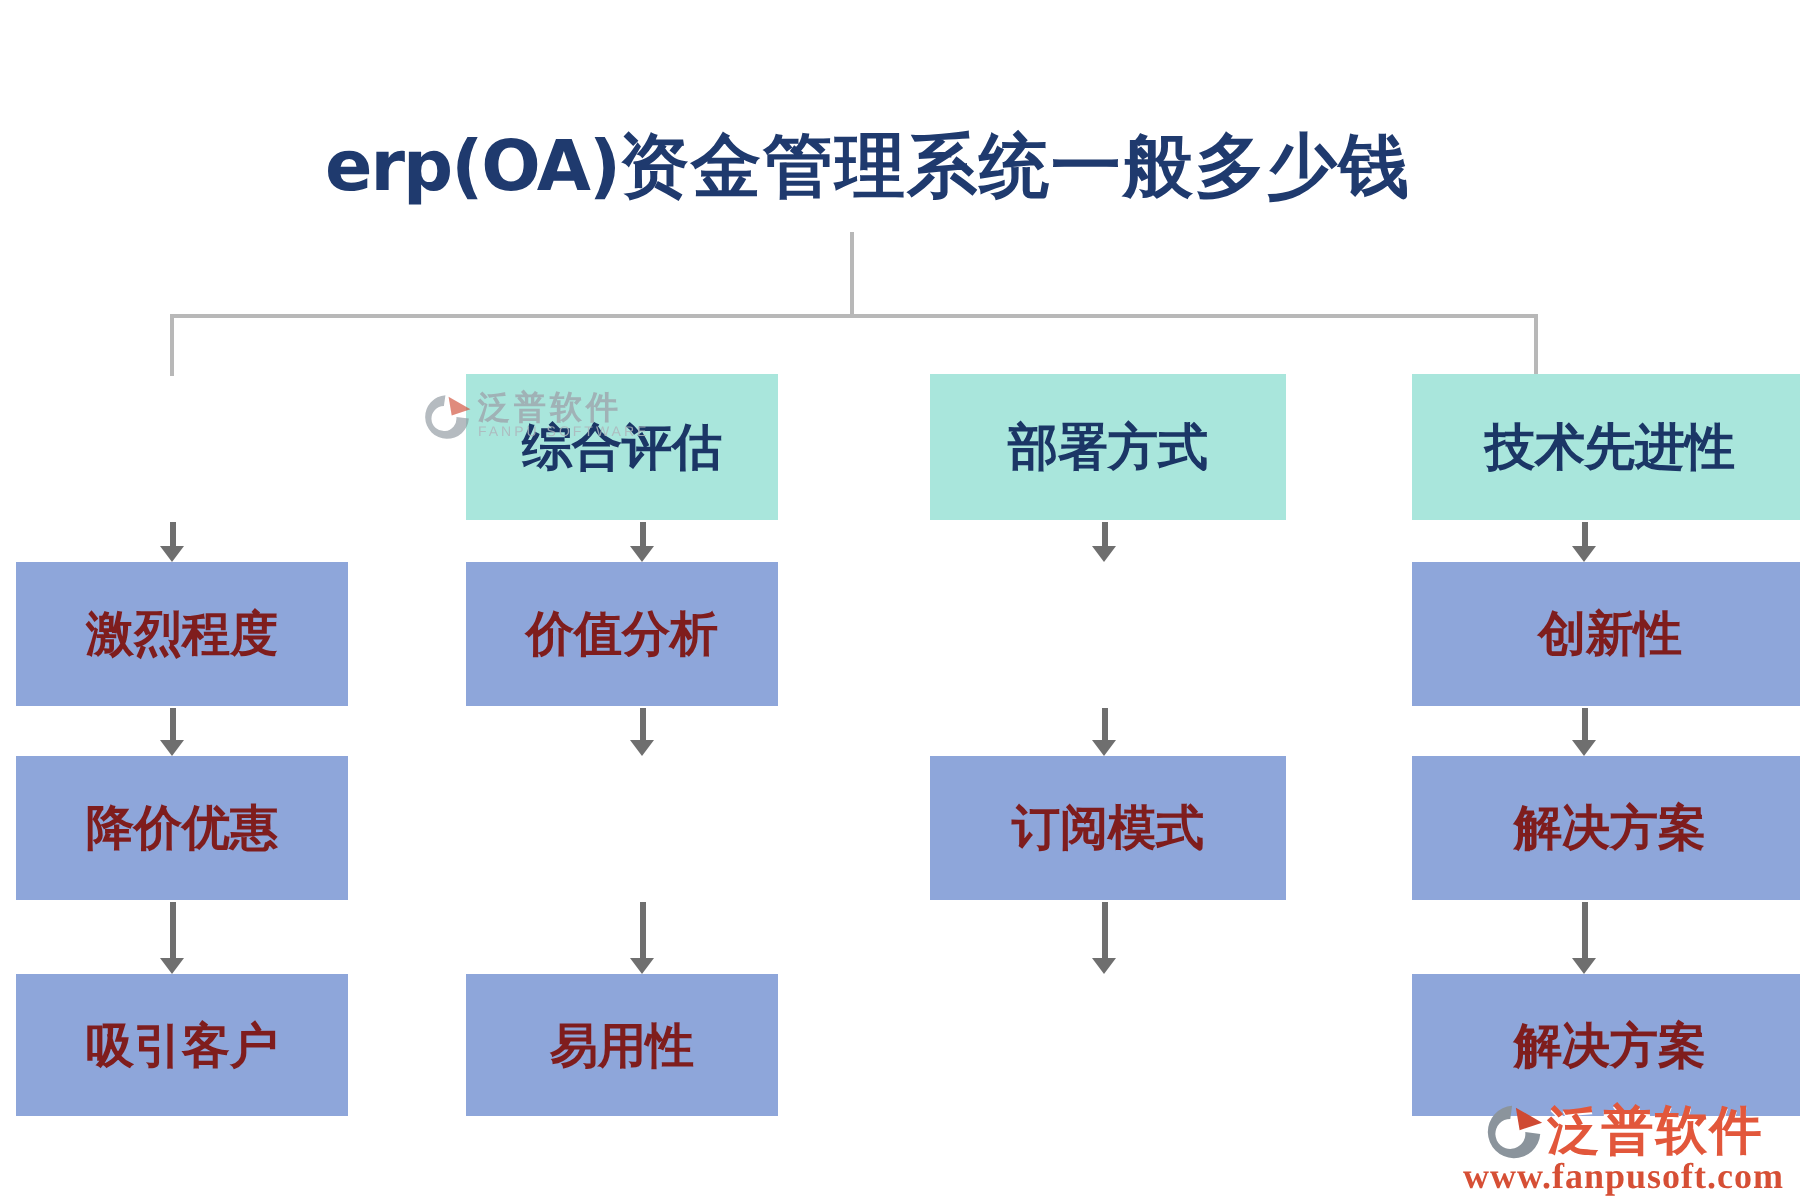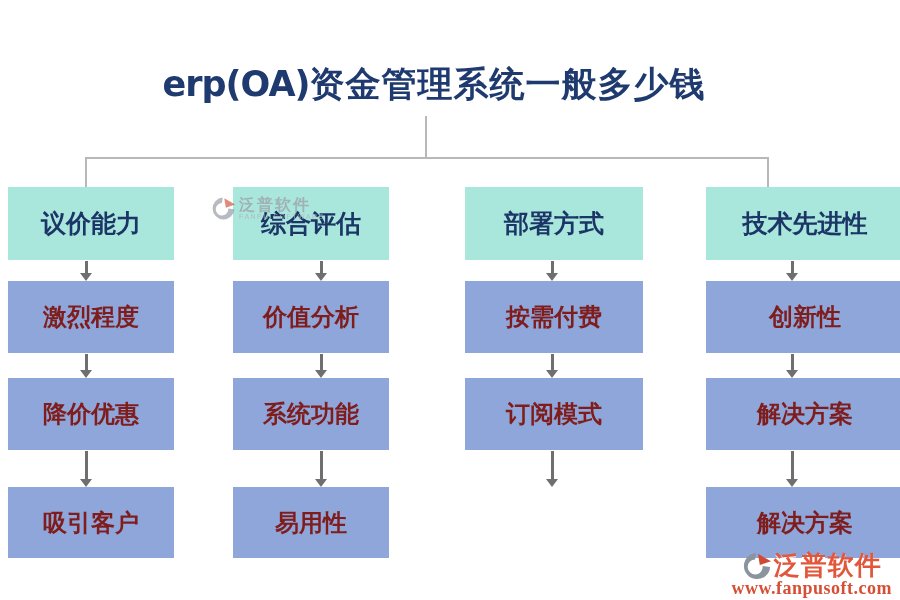--- a/index.html
+++ b/index.html
@@ -76,23 +76,20 @@
 
 <div class="canvas">
 
   <h1 class="title"><span class="title-en">erp(OA)</span><span class="title-zh">资金管理系统一般多少钱</span></h1>
 
   <div class="cline root-v"></div>
   <div class="cline root-h"></div>
   <div class="cline drop-l"></div>
   <div class="cline drop-r"></div>
 
-  <div class="box header c1 rh">
-      <span>议价能力</span>
-    </div>
   <div class="arrow ax1 a1">
       <div class="shaft"></div>
       <div class="head"></div>
     </div>
   <div class="box item c1 r1">
       <span>激烈程度</span>
     </div>
   <div class="arrow ax1 a2">
       <div class="shaft"></div>
       <div class="head"></div>
@@ -115,40 +112,34 @@
       <div class="shaft"></div>
       <div class="head"></div>
     </div>
   <div class="box item c2 r1">
       <span>价值分析</span>
     </div>
   <div class="arrow ax2 a2">
       <div class="shaft"></div>
       <div class="head"></div>
     </div>
-  <div class="box item c2 r2">
-      <span>系统功能</span>
-    </div>
   <div class="arrow ax2 a3">
       <div class="shaft"></div>
       <div class="head"></div>
     </div>
   <div class="box header c3 rh">
       <span>部署方式</span>
     </div>
 
   <div class="box item c2 r3">
       <span>易用性</span>
     </div>
   <div class="arrow ax3 a1">
       <div class="shaft"></div>
       <div class="head"></div>
-    </div>
-  <div class="box item c3 r1">
-      <span>按需付费</span>
     </div>
   <div class="arrow ax3 a2">
       <div class="shaft"></div>
       <div class="head"></div>
     </div>
   <div class="box item c3 r2">
       <span>订阅模式</span>
     </div>
   <div class="arrow ax3 a3">
       <div class="shaft"></div>

